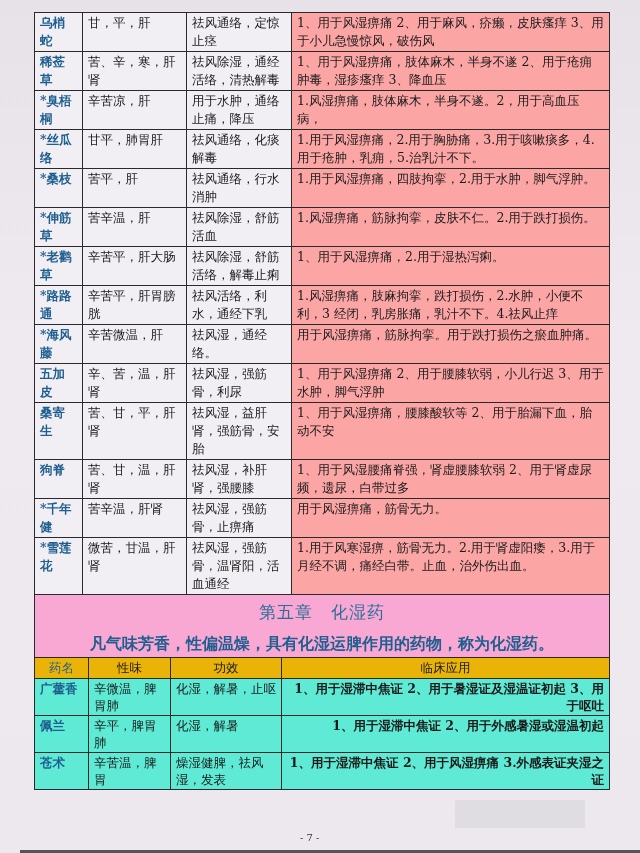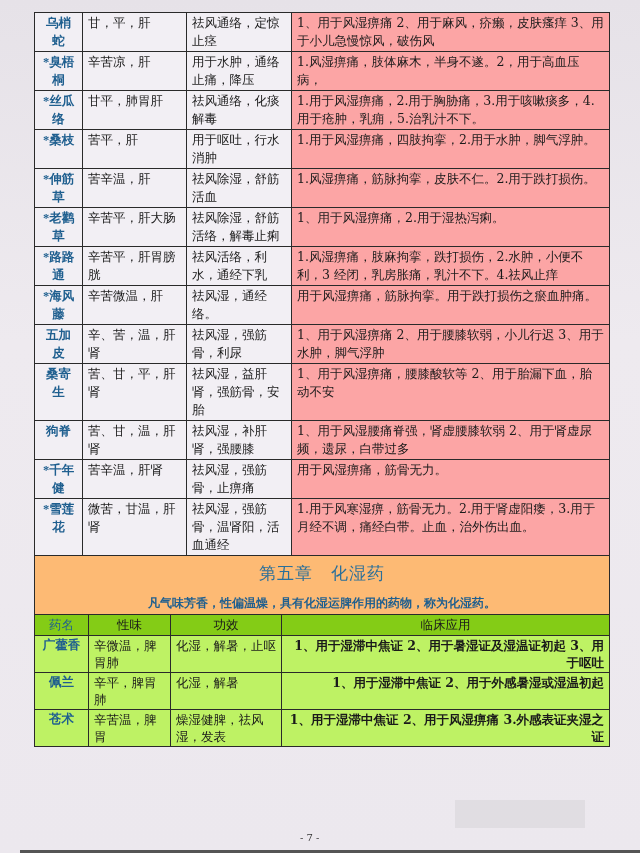--- a/index.html
+++ b/index.html
@@ -13,32 +13,32 @@
   .page {
     position:absolute; left:34px; top:12px; width:576px;
   }
   table { border-collapse:collapse; width:100%; table-layout:fixed; }
   td, th {
     border:1.5px solid #2a2a2a;
     font-size:12.5px; line-height:18px;
     padding:1px 5px; vertical-align:top;
     font-weight:normal;
   }
-  .name { color:#1f5f8f; font-weight:bold; text-align:center;font-family:Liberation Serif, serif; }
+  .name { color:#1f5f8f; font-weight:bold; text-align:left; }
   .t1 td { background:#f2eff4; }
   .t1 td:last-child { background:#fca5a5; font-weight:normal; }
   .t1 tr { height:35px; }
   .chapter {
     border-left:1.5px solid #2a2a2a; border-right:1.5px solid #2a2a2a;
-    text-align:center; padding:6px 0 2px 0; background:#fdba74;
+    text-align:center; padding:6px 0 2px 0; background:#f9a8d4;
   }
   .chapter-title { color:#2a6f9a; font-size:17px; letter-spacing:1px; }
-  .chapter-desc { color:#1f5f8f; font-size:12px; margin-top:10px; font-weight:bold; }
-  .t2 td { background:#bef264; line-height:17px; }
-  .t2 th { background:#84cc16; text-align:center; font-size:12.5px; }
+  .chapter-desc { color:#1f5f8f; font-size:16px; margin-top:10px; font-weight:bold; }
+  .t2 td { background:#5eead4; line-height:17px; }
+  .t2 th { background:#eab308; text-align:center; font-size:12.5px; }
   .t2 th.first { color:#1f5f8f; }
   .t2 td:last-child { font-weight:bold;text-align:right; }
   .footer {
     position:absolute; left:300px; top:832px; font-size:10px; color:#333;
   }
   .watermark {
     position:absolute; left:455px; top:800px; width:130px; height:28px;
     background:#ddd9df; opacity:0.8;
   }
   .bottom-bar {
@@ -57,35 +57,41 @@
         <col>
       </colgroup>
     <tbody id="t1body">
         <tr>
           <td class="name">乌梢蛇</td>
           <td>甘，平，肝</td>
           <td>祛风通络，定惊止痉</td>
           <td>1、用于风湿痹痛 2、用于麻风，疥癞，皮肤瘙痒 3、用于小儿急慢惊风，破伤风</td>
         </tr>
         <tr>
+          <td class="name">稀莶草</td>
+          <td>苦、辛，寒，肝肾</td>
+          <td>祛风除湿，通经活络，清热解毒</td>
+          <td>1、用于风湿痹痛，肢体麻木，半身不遂 2、用于疮痈肿毒，湿疹瘙痒 3、降血压</td>
+        </tr>
+        <tr>
           <td class="name">*臭梧桐</td>
           <td>辛苦凉，肝</td>
           <td>用于水肿，通络止痛，降压</td>
           <td>1.风湿痹痛，肢体麻木，半身不遂。2，用于高血压病，</td>
         </tr>
         <tr>
           <td class="name">*丝瓜络</td>
           <td>甘平，肺胃肝</td>
           <td>祛风通络，化痰解毒</td>
           <td>1.用于风湿痹痛，2.用于胸胁痛，3.用于咳嗽痰多，4.用于疮肿，乳痈，5.治乳汁不下。</td>
         </tr>
         <tr>
           <td class="name">*桑枝</td>
           <td>苦平，肝</td>
-          <td>用于呕吐，行水消肿</td>
+          <td>祛风通络，行水消肿</td>
           <td>1.用于风湿痹痛，四肢拘挛，2.用于水肿，脚气浮肿。</td>
         </tr>
         <tr>
           <td class="name">*伸筋草</td>
           <td>苦辛温，肝</td>
           <td>祛风除湿，舒筋活血</td>
           <td>1.风湿痹痛，筋脉拘挛，皮肤不仁。2.用于跌打损伤。</td>
         </tr>
         <tr>
           <td class="name">*老鹳草</td>

